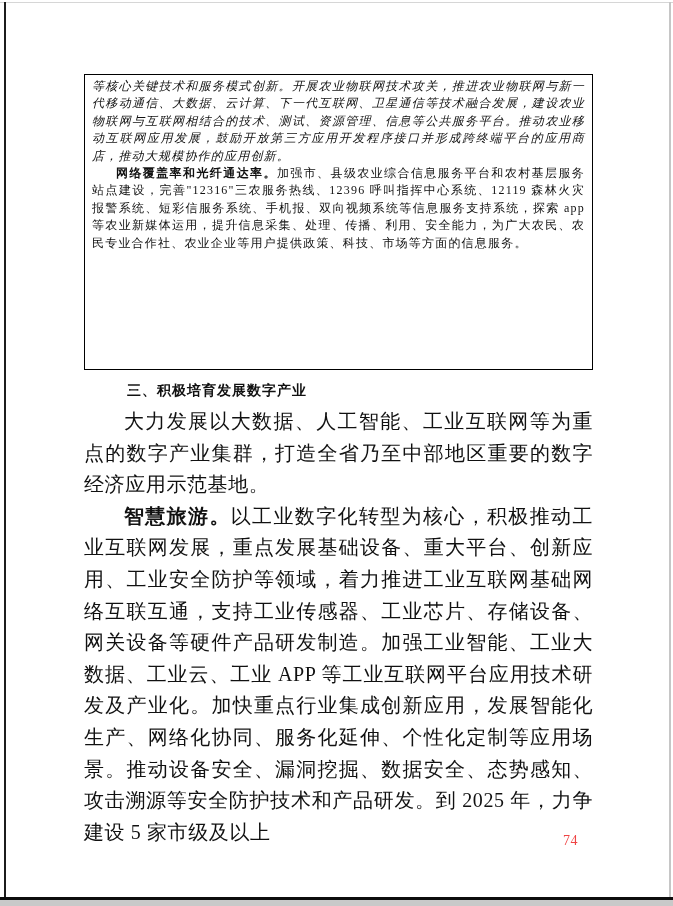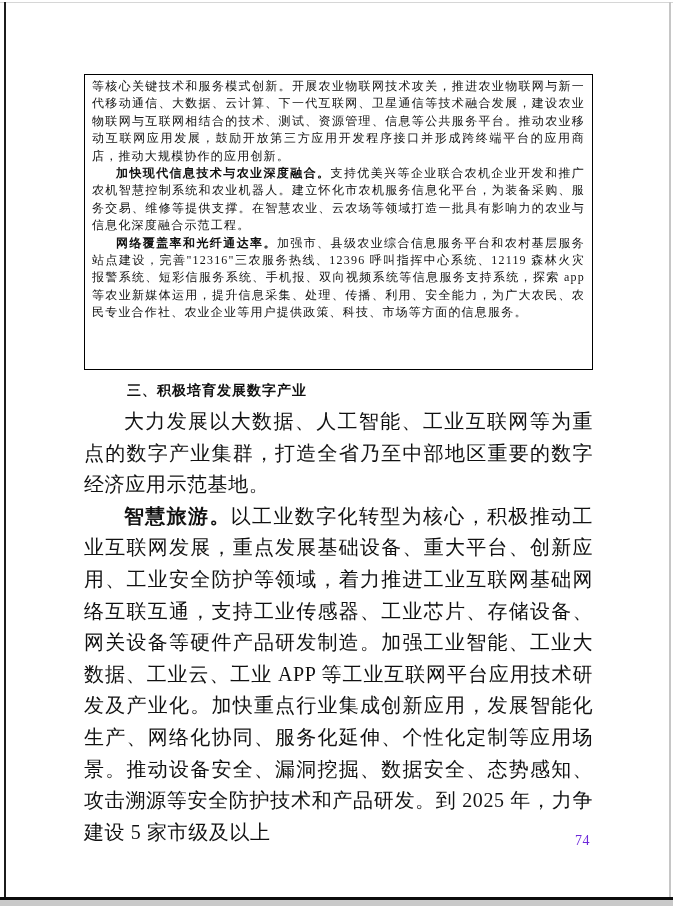--- a/index.html
+++ b/index.html
@@ -53,20 +53,21 @@
   .callout-box p {
     margin: 0;
     font-size: 12px;
     line-height: 17.4px;
     letter-spacing: 1.2px;
     text-align: justify;
     text-indent: 2em;
   }
   .callout-box p.no-indent {
     text-indent: 0;
+    font-style: italic;
   }
   .callout-box b {
     font-weight: bold;
   }
 
   
   .section {
     position: absolute;
     left: 84px;
     top: 374px;
@@ -90,38 +91,36 @@
   .section p b {
     font-weight: bold;
   }
 
   .page-number {
     position: absolute;
     left: 563px;
     top: 833px;
     font-size: 14px;
     letter-spacing: 0.5px;
-    color: #6d28d9;
-    margin-left: 12px;
+    color: #ef4444;
   }
 </style>
 </head>
 <body>
 
 <div id="screen">
 
   <div class="edge-top"></div>
   <div class="edge-left"></div>
   <div class="edge-right"></div>
   <div class="edge-bottom"></div>
   <div class="edge-bottom-shadow"></div>
 
   <div class="callout-box">
     <p class="no-indent"><b></b><span>等核心关键技术和服务模式创新。开展农业物联网技术攻关，推进农业物联网与新一代移动通信、大数据、云计算、下一代互联网、卫星通信等技术融合发展，建设农业物联网与互联网相结合的技术、测试、资源管理、信息等公共服务平台。推动农业移动互联网应用发展，鼓励开放第三方应用开发程序接口并形成跨终端平台的应用商店，推动大规模协作的应用创新。</span></p>
-    <p><b>加快现代信息技术与农业深度融合。</b><span>支持优美兴等企业联合农机企业开发和推广农机智慧控制系统和农业机器人。建立怀化市农机服务信息化平台，为装备采购、服务交易、维修等提供支撑。在智慧农业、云农场等领域打造一批具有影响力的农业与信息化深度融合示范工程。</span></p>
     <p><b>网络覆盖率和光纤通达率。</b><span>加强市、县级农业综合信息服务平台和农村基层服务站点建设，完善"12316"三农服务热线、12396 呼叫指挥中心系统、12119 森林火灾报警系统、短彩信服务系统、手机报、双向视频系统等信息服务支持系统，探索 app 等农业新媒体运用，提升信息采集、处理、传播、利用、安全能力，为广大农民、农民专业合作社、农业企业等用户提供政策、科技、市场等方面的信息服务。</span></p>
   </div>
 
   <div class="section">
     <h2>三、积极培育发展数字产业</h2>
     <p><b></b><span>大力发展以大数据、人工智能、工业互联网等为重点的数字产业集群，打造全省乃至中部地区重要的数字经济应用示范基地。</span></p>
     <p><b>智慧旅游。</b><span>以工业数字化转型为核心，积极推动工业互联网发展，重点发展基础设备、重大平台、创新应用、工业安全防护等领域，着力推进工业互联网基础网络互联互通，支持工业传感器、工业芯片、存储设备、网关设备等硬件产品研发制造。加强工业智能、工业大数据、工业云、工业 APP 等工业互联网平台应用技术研发及产业化。加快重点行业集成创新应用，发展智能化生产、网络化协同、服务化延伸、个性化定制等应用场景。推动设备安全、漏洞挖掘、数据安全、态势感知、攻击溯源等安全防护技术和产品研发。到 2025 年，力争建设 5 家市级及以上</span></p>
   </div>
 
   <div class="page-number">74</div>

